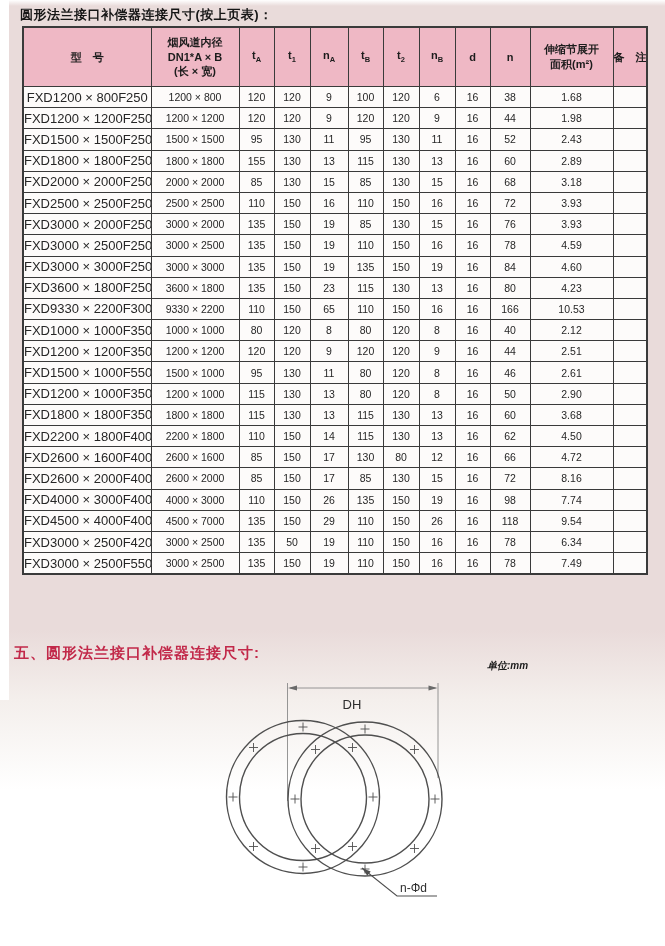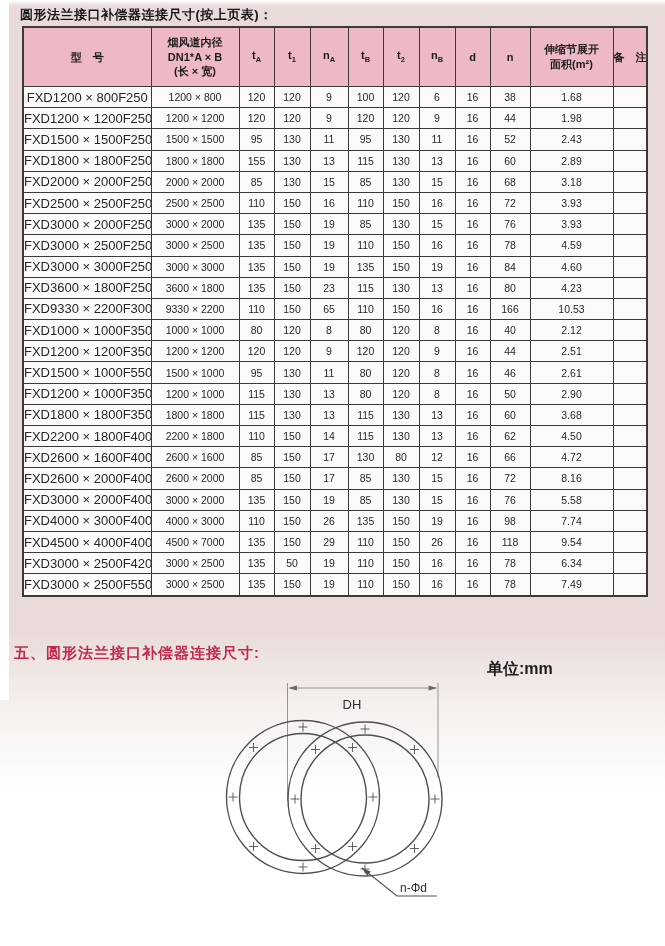--- a/index.html
+++ b/index.html
@@ -47,21 +47,21 @@
   table.spec-table tbody td{
     height:20.2px;font-size:10.5px;color:#262626;background:var(--cell-bg);
   }
   table.spec-table tbody td.model{font-size:13px;letter-spacing:0px;}
   .section-title{
     position:absolute;left:14px;top:644px;
     font-size:15px;font-weight:bold;color:var(--section-red);letter-spacing:1px;
   }
   .unit-label{
     position:absolute;left:487px;top:659px;
-    font-size:16px;color:#1d1d1d;font-weight:bold;
+    font-size:10px;color:#1d1d1d;font-weight:bold;font-style:italic;
   }
   svg.diagram{position:absolute;left:0;top:0;width:665px;height:946px;}
   svg .thin{stroke:#8a8a8a;stroke-width:0.9;fill:none;}
   svg .ring{stroke:var(--draw);stroke-width:1.4;fill:none;}
   svg .mark{stroke:var(--draw);stroke-width:0.9;}
   svg .leader{stroke:var(--draw);stroke-width:1.1;fill:none;}
   svg text{fill:#2e2e2e;font-family:"Liberation Sans","DejaVu Sans",sans-serif;}
 </style>
 </head>
 <body>
@@ -360,34 +360,20 @@
           <td>2600 × 2000</td>
           <td>85</td>
           <td>150</td>
           <td>17</td>
           <td>85</td>
           <td>130</td>
           <td>15</td>
           <td>16</td>
           <td>72</td>
           <td>8.16</td>
-          <td></td>
-        </tr>
-        <tr>
-          <td class="model">FXD3000 × 2000F400</td>
-          <td>3000 × 2000</td>
-          <td>135</td>
-          <td>150</td>
-          <td>19</td>
-          <td>85</td>
-          <td>130</td>
-          <td>15</td>
-          <td>16</td>
-          <td>76</td>
-          <td>5.58</td>
           <td></td>
         </tr>
         <tr>
           <td class="model">FXD4000 × 3000F400</td>
           <td>4000 × 3000</td>
           <td>110</td>
           <td>150</td>
           <td>26</td>
           <td>135</td>
           <td>150</td>

